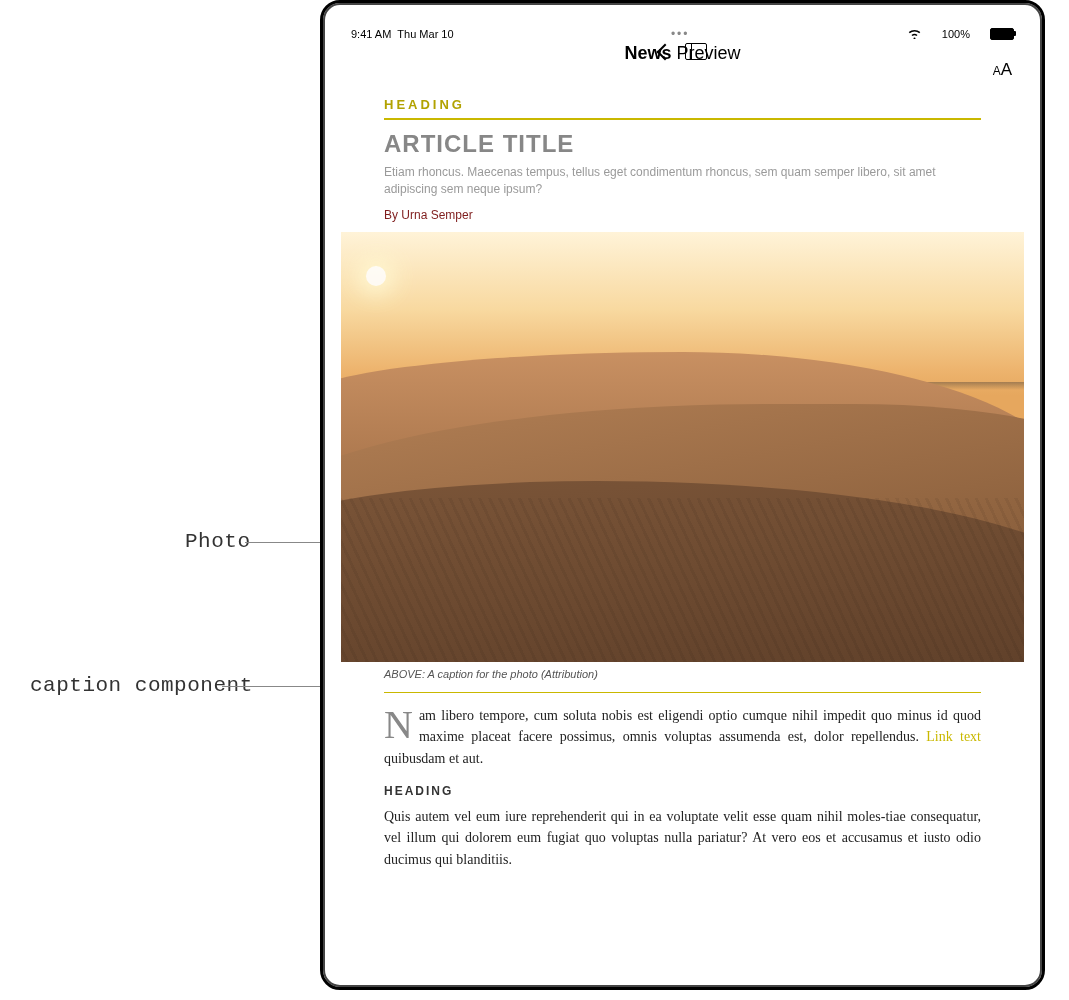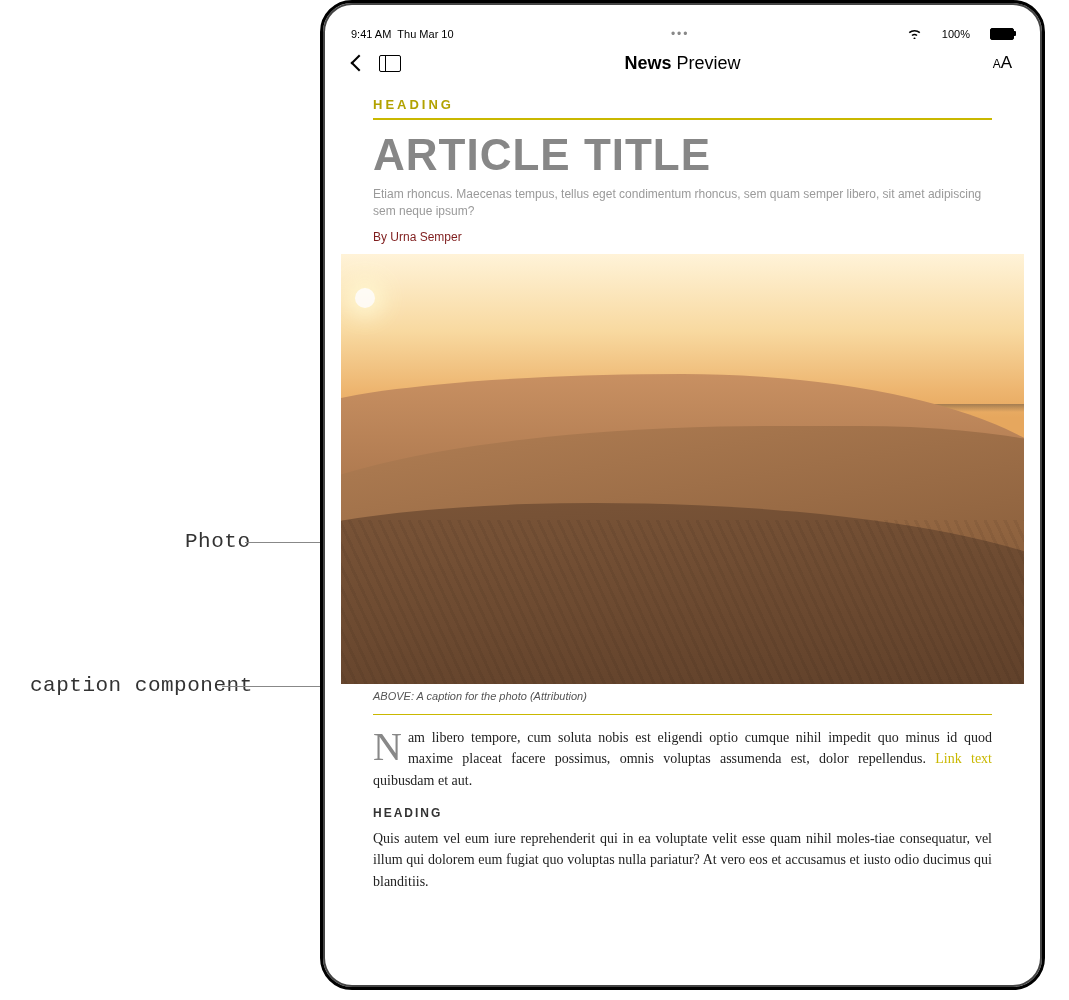--- a/index.html
+++ b/index.html
@@ -5,49 +5,49 @@
   html,body{margin:0;padding:0;background:#fff;font-family:-apple-system,Helvetica,Arial,sans-serif;}
   .canvas{position:relative;width:1069px;height:1000px;}
 
   
   .callout{position:absolute;font-family:"Courier New",monospace;font-size:21px;color:#333;letter-spacing:0.5px;text-align:right;}
   .callout-line{position:absolute;height:1px;background:#888;}
   .callout-line::after{content:"";position:absolute;right:-3px;top:-2.5px;width:6px;height:6px;border-radius:50%;background:#888;}
 
   
   .ipad{position:absolute;left:320px;top:0;width:725px;height:990px;border:3px solid #000;
-        border-radius:32px;box-shadow:inset 0 0 0 2px #444;background:#fff;box-sizing:border-box;overflow:hidden;}
+        border-radius:20px;box-shadow:inset 0 0 0 2px #444;background:#fff;box-sizing:border-box;overflow:hidden;}
   .screen{position:absolute;left:18px;right:18px;top:18px;bottom:18px;border-radius:24px;overflow:hidden;background:#fff;}
 
   
   .status{display:flex;align-items:center;height:18px;padding:4px 10px 0;font-size:11px;color:#000;}
   .status .left{display:flex;gap:6px;align-items:center;}
   .status .center{flex:1;text-align:center;color:#888;font-size:12px;letter-spacing:2px;}
   .status .right{display:flex;gap:20px;align-items:center;font-size:11px;}
   .battery{display:inline-block;width:22px;height:10px;border:1px solid #000;border-radius:2px;position:relative;background:#000;}
   .battery::after{content:"";position:absolute;right:-3px;top:2px;width:2px;height:5px;background:#000;border-radius:0 1px 1px 0;}
 
   
-  .nav{display:flex;align-items:center;height:40px;padding:0 12px;position:relative;}
+  .nav{display:flex;align-items:center;height:40px;padding:0 12px;position:relative;flex-direction:column;}
   .nav-left{display:flex;gap:14px;align-items:center;}
   .nav-title{position:absolute;left:0;right:0;text-align:center;font-size:18px;color:#000;}
   .nav-title b{font-weight:700;}
   .nav-right{margin-left:auto;}
   .chev{display:inline-block;width:10px;height:10px;border-left:2px solid #000;border-bottom:2px solid #000;transform:rotate(45deg);}
   .sb-icon{display:inline-block;width:20px;height:15px;border:1.4px solid #000;border-radius:2px;position:relative;}
   .sb-icon::before{content:"";position:absolute;left:5px;top:0;bottom:0;width:1.4px;background:#000;}
   .textsize{font-weight:400;margin-top:37px;}
   .textsize .small{font-size:12px;}
   .textsize .large{font-size:17px;}
 
   
-  .article{padding:0 32px;}
+  .article{padding:0 43px;}
   .a-heading{color:#b2a200;font-size:13px;font-weight:700;letter-spacing:3px;text-transform:uppercase;margin-top:14px;}
   .a-rule{height:2px;background:#c9b800;margin:6px 0 10px;}
-  .a-title{color:#878787;font-size:44px;font-weight:700;letter-spacing:1px;margin:6px 0;}
+  .a-title{color:#878787;font-size:24px;font-weight:700;letter-spacing:1px;margin:6px 0;}
   .a-sub{color:#9a9a9a;font-size:12px;line-height:1.4;margin:4px 0 10px;}
   .a-byline{font-size:12px;color:#7f1d1d;margin-bottom:10px;}
 
   .photo{position:relative;margin:0 -58px;height:430px;overflow:hidden;}
   .sky{position:absolute;inset:0;background:linear-gradient(#fff3d8 0%,#f8d9a0 18%,#edb46e 32%,#e6a75e 38%);}
   .sun{position:absolute;left:40px;top:34px;width:20px;height:20px;border-radius:50%;background:#fff;box-shadow:0 0 20px 10px #fff7d0;opacity:.85;}
   .horizon{position:absolute;left:0;right:0;top:35%;height:8px;background:linear-gradient(#5d4b3c,transparent);opacity:.5;}
   .dune1{position:absolute;left:-5%;right:-5%;top:28%;height:80%;border-radius:50% 50% 0 0/15% 40% 0 0;
          background:linear-gradient(180deg,#c89062 0%,#a7734a 40%,#8c5e3c 100%);}
   .dune2{position:absolute;left:-10%;right:-10%;top:40%;height:90%;border-radius:60% 30% 0 0/30% 15% 0 0;

